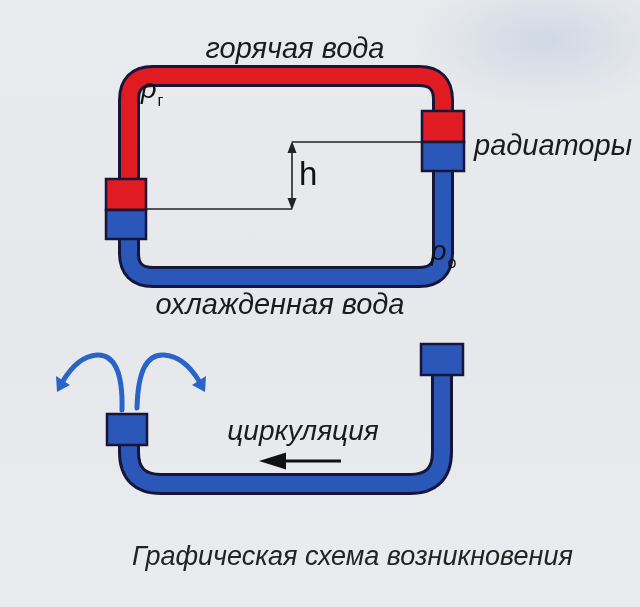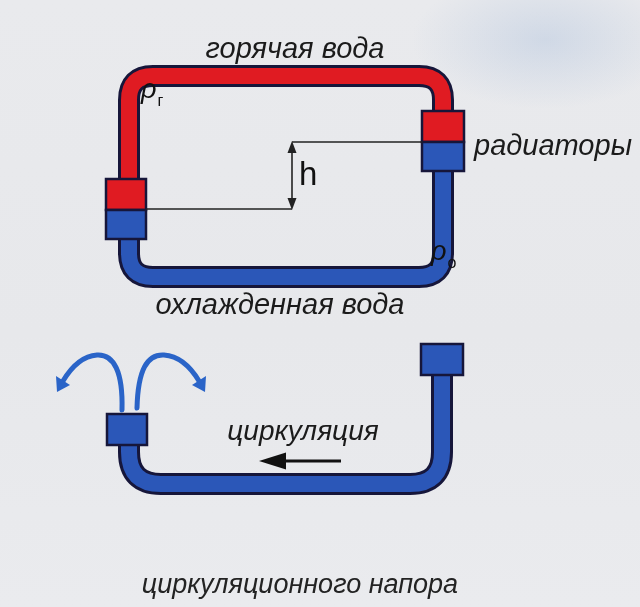--- a/index.html
+++ b/index.html
@@ -97,16 +97,16 @@
 
 
   <div class="rho" style="left:387px;top:236px;margin-left:44px;">
     <span>ρ</span><sub>о</sub>
   </div>
 
   <div class="lbl centered" style="left:150px;top:289px;width:260px;">охлажденная вода</div>
 
   <div class="lbl centered" style="left:218px;top:416px;width:170px;font-size:28px;">циркуляция</div>
 
+  <div class="caption-line" style="left:132px;top:541px;width:440px;">Графическая схема возникновения</div>
 
-  <div class="caption-line" style="left:130px;top:569px;width:340px;">циркуляционного напора</div>
 
 </div>
 
 </body></html>

